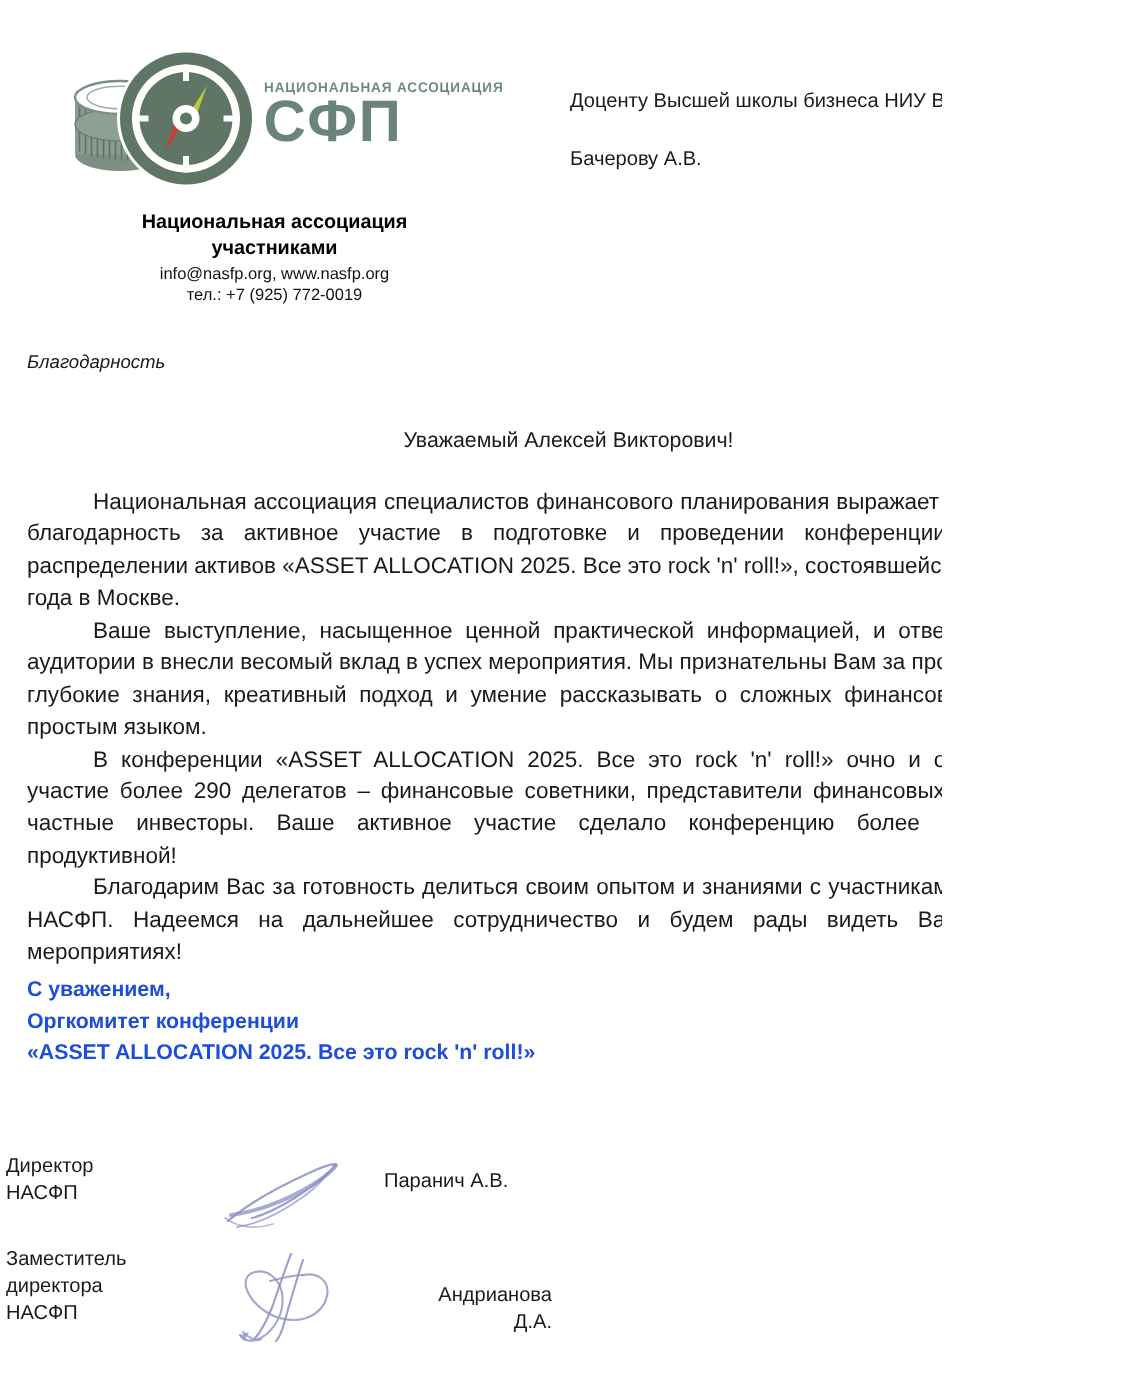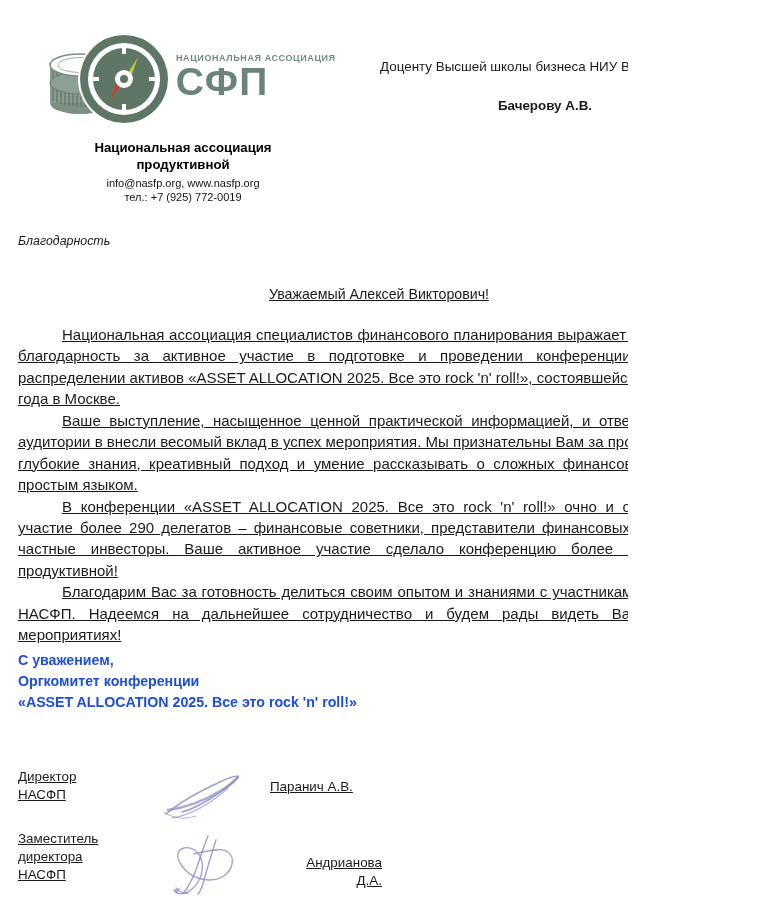--- a/index.html
+++ b/index.html
@@ -88,38 +88,37 @@
     position: absolute;
     left: 380px;
     top: 33px;
     width: 330px;
     font-size: 13.4px;
     line-height: 1.5;
     color: #1a1a1a;
     margin-top: 24px;
   }
   .addressee .line1 { text-align: left; white-space: nowrap; }
-  .addressee .line2 { text-align: center; margin-top: 19px; font-weight: bold; }
+  .addressee .line2 { text-align: left; margin-top: 19px; }
 
   .doc-kind {
     position: absolute;
     left: 18px;
     top: 234px;
     font-size: 12.4px;
     font-style: italic;
     color: #1a1a1a;
   }
 
   
   .body-wrap {
     position: absolute;
     left: 18px;
     top: 286px;
     width: 722px;
-    text-decoration: underline;
   }
   .salutation {
     text-align: center;
     font-size: 14.2px;
     color: #1a1a1a;
     margin-bottom: 22px;
   }
   .para {
     font-size: 15px;
     line-height: 1.43;
@@ -137,24 +136,23 @@
     top: 650px;
     font-size: 14.2px;
     line-height: 1.47;
     color: #1d4ed8;
     font-weight: bold;
   }
 
   
   .signatures {
     position: absolute;
-    left: 18px;
+    left: 4px;
     top: 768px;
     width: 420px;
-    text-decoration: underline;
   }
   .sig-row {
     position: relative;
     display: flex;
     align-items: flex-start;
     min-height: 62px;
   }
   .sig-row + .sig-row { margin-top: 0; }
   .sig-title {
     width: 140px;
@@ -239,21 +237,21 @@
         </div>
 
         <div class="logo-words">
           <div class="logo-assoc">НАЦИОНАЛЬНАЯ АССОЦИАЦИЯ</div>
           <div class="logo-sfp">СФП</div>
         </div>
       </div>
 
       <div class="org-name">
         <div>Национальная ассоциация</div>
-        <div>продуктивной</div>
+        <div>участниками</div>
       </div>
 
       <div class="org-contact">
         <div>info@nasfp.org, www.nasfp.org</div>
         <div>тел.: +7 (925) 772-0019</div>
       </div>
     </div>
 
     <div class="addressee">
       <div class="line1">Доценту Высшей школы бизнеса НИУ ВШЭ</div>

